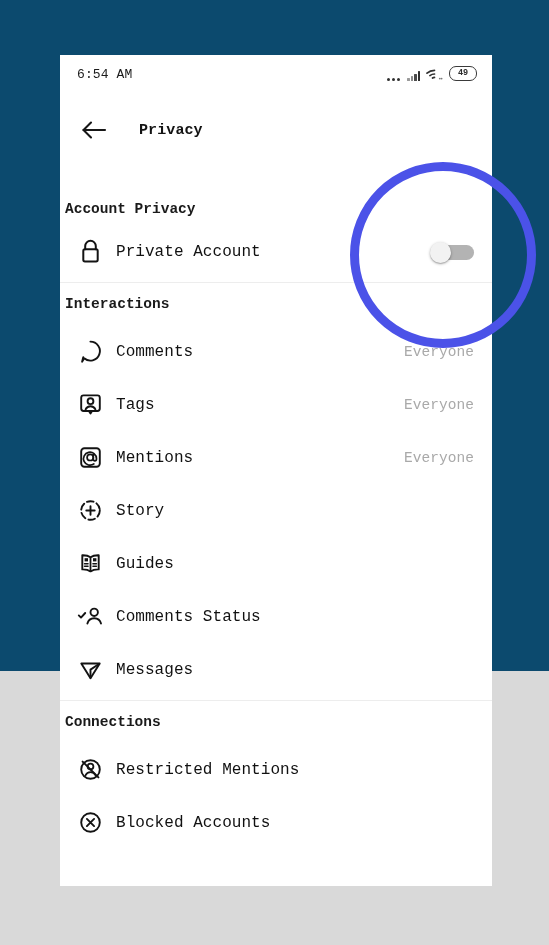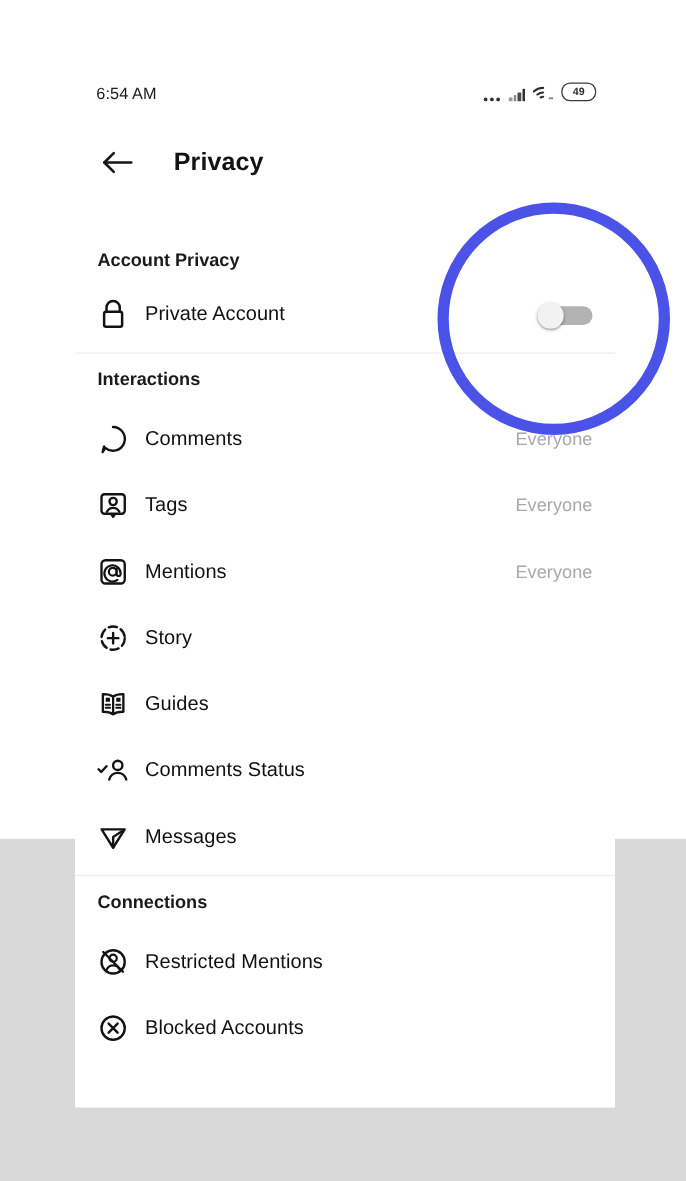--- a/index.html
+++ b/index.html
@@ -9,21 +9,22 @@
     width: 549px;
     height: 945px;
     overflow: hidden;
     font-family: "Liberation Sans", sans-serif;
     -webkit-font-smoothing: antialiased;
   }
   #screen {
     position: relative;
     width: 549px;
     height: 671px;
-    background: #ffffff;
+    background: #0c4a6e;
+    font-family: Liberation Mono, monospace;
   }
   
   #phone {
     position: absolute;
     left: 60px;
     top: 55px;
     width: 432px;
     height: 831px;
     background: #ffffff;
     overflow: hidden;
@@ -111,31 +112,31 @@
     justify-content: center;
     cursor: pointer;
   }
   .page-title {
     position: absolute;
     left: 79px;
     top: 12px;
     height: 34px;
     display: flex;
     align-items: center;
-    font-size: 20px;
+    font-size: 15px;
     font-weight: bold;
     color: #131313;
     letter-spacing: 0.1px;
   }
   
   .section-header {
     font-size: 14.5px;
     font-weight: bold;
     color: #1a1a1a;
-    padding: 0 0 0 18px;
+    padding: 0 0 0 5px;
     height: 42px;
     display: flex;
     align-items: center;
   }
   .section-top { height: 50px; align-items: flex-end; padding-bottom: 8px; }
   .divider {
     height: 1px;
     background: #ededed;
     width: 100%;
   }

